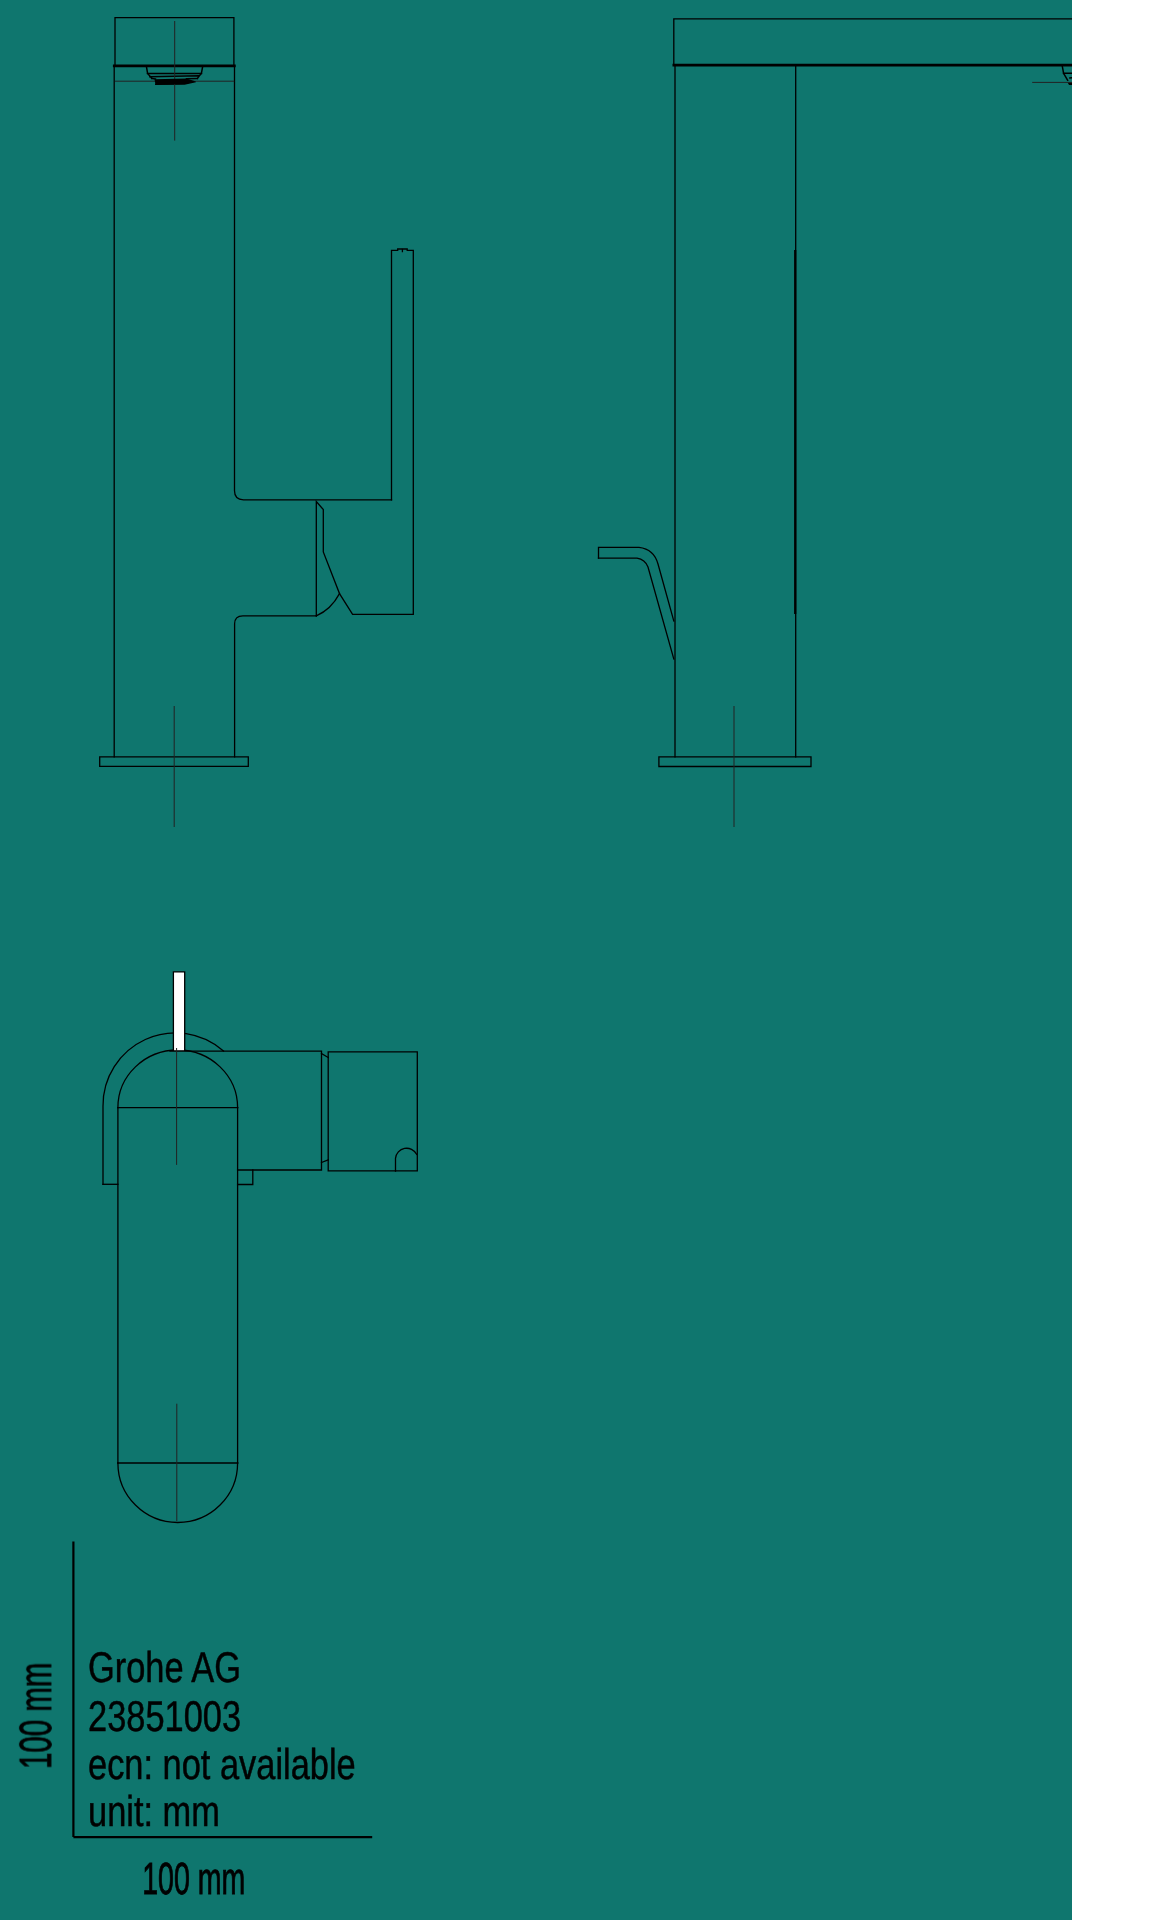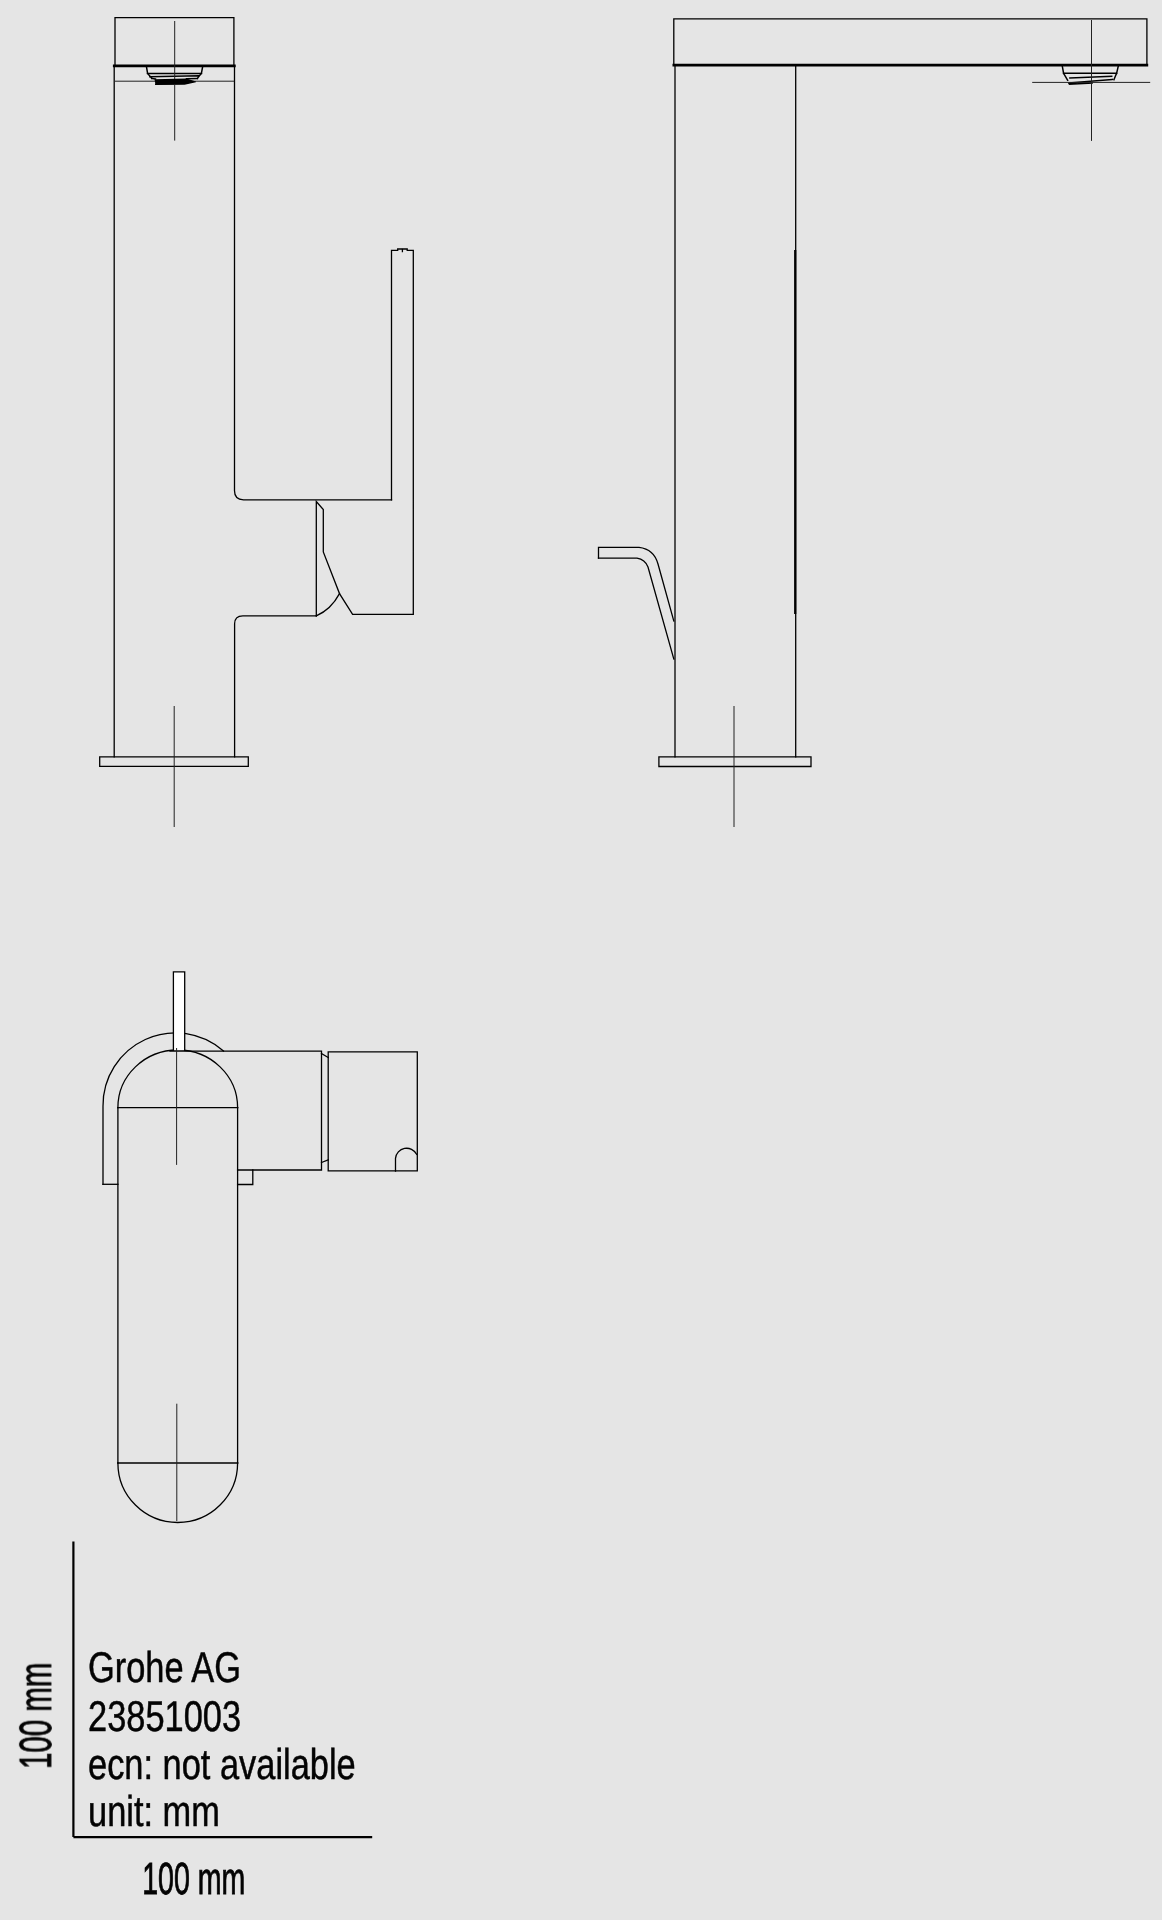--- a/index.html
+++ b/index.html
@@ -1,16 +1,16 @@
 <!DOCTYPE html>
 <html><head>
 <meta charset="utf-8">
 <style>
 html,body{margin:0;padding:0;background:#fff;}
-#page{position:relative;width:1162px;height:1920px;background:#e5e5e5;overflow:hidden;}
+#page{position:relative;width:1072px;height:1920px;background:#0f766e;overflow:hidden;}
 svg{position:absolute;left:0;top:0;}
 text{font-family:"Liberation Sans",sans-serif;fill:#000;text-rendering:geometricPrecision;}
 </style>
 </head>
 <body>
 <div id="page">
 <svg width="1162" height="1920" viewBox="0 0 1162 1920" fill="none" stroke="none">
 <g stroke="#000" stroke-width="1.3" fill="none" stroke-linecap="square">
 
 <path d="M115,65.9 V17.6 H233.9 V65.9"></path>

